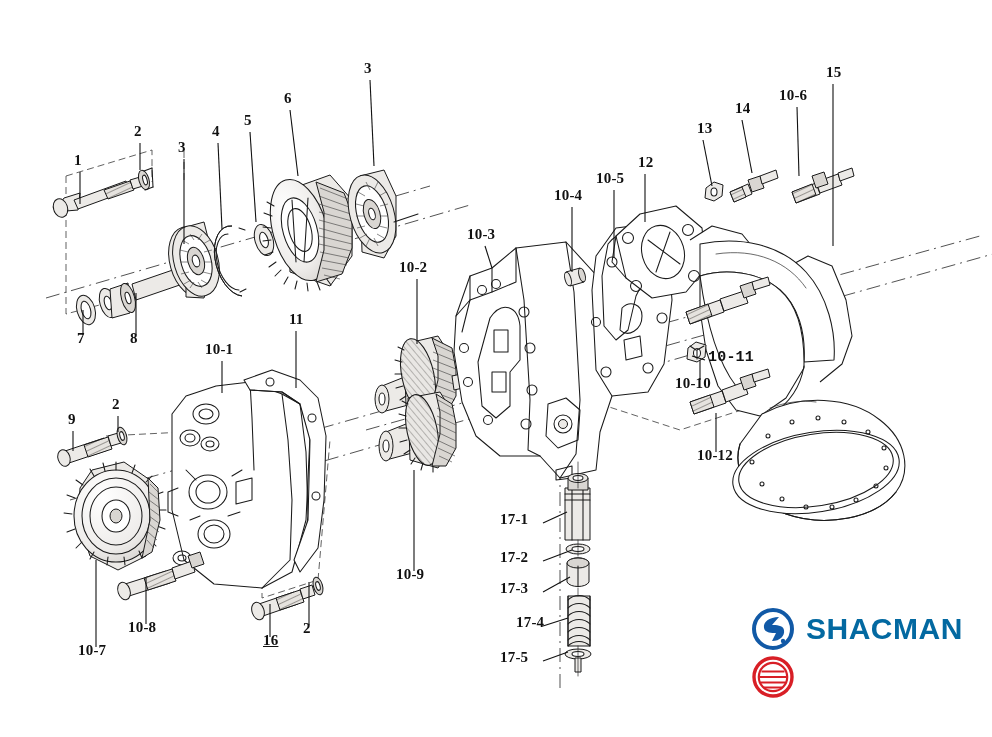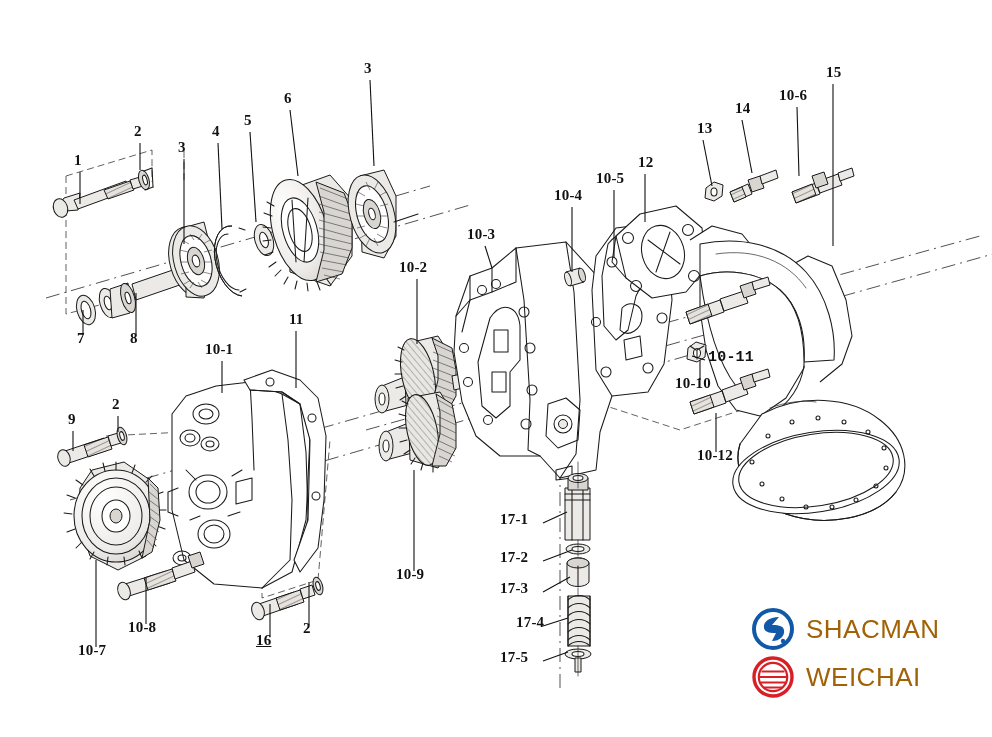--- a/index.html
+++ b/index.html
@@ -28,24 +28,24 @@
   
   #brand{
     position:absolute; left:752px; top:605px;
     width:220px; height:110px;
   }
   .brandrow{
     display:flex;align-items:center;gap:12px;height:48px;
   }
   .brandtext{
     font-family:"Liberation Sans", sans-serif;
-    font-weight:normal;
-    font-size:26px;
+    font-weight:bold;
+    font-size:30px;
     letter-spacing:0.5px;
-    color:#a16207;
+    color:#0369a1;
     line-height:1;
   }
   .logomark{width:42px;height:42px;flex:0 0 42px;position:relative;}
 </style>
 </head>
 <body>
 
 <div id="stage">
 
 <svg width="992" height="737" viewBox="0 0 992 737" xmlns="http://www.w3.org/2000/svg">
@@ -555,21 +555,21 @@
 <div class="cal" style="left:284px; top:91px;">6</div>
 <div class="cal" style="left:364px; top:61px;">3</div>
 <div class="cal" style="left:77px;  top:331px;">7</div>
 <div class="cal" style="left:130px; top:331px;">8</div>
 <div class="cal" style="left:68px;  top:412px;">9</div>
 <div class="cal" style="left:112px; top:397px;">2</div>
 <div class="cal" style="left:205px; top:342px;font-family:Liberation Serif, serif;">10-1</div>
 <div class="cal" style="left:289px; top:312px;">11</div>
 <div class="cal" style="left:78px;  top:643px;">10-7</div>
 <div class="cal" style="left:128px; top:620px;">10-8</div>
-<div class="cal" style="left:256px; top:633px;text-decoration:underline;">16</div>
+<div class="cal" style="left:263px; top:633px;text-decoration:underline;">16</div>
 <div class="cal" style="left:303px; top:621px;">2</div>
 <div class="cal" style="left:399px; top:260px;">10-2</div>
 <div class="cal" style="left:467px; top:227px;">10-3</div>
 <div class="cal" style="left:396px; top:567px;">10-9</div>
 <div class="cal" style="left:554px; top:188px;">10-4</div>
 <div class="cal" style="left:596px; top:171px;">10-5</div>
 <div class="cal" style="left:638px; top:155px;">12</div>
 <div class="cal" style="left:697px; top:121px;font-family:Liberation Serif, serif;">13</div>
 <div class="cal" style="left:735px; top:101px;">14</div>
 <div class="cal" style="left:779px; top:88px;">10-6</div>
@@ -603,18 +603,17 @@
         <circle cx="21" cy="21" r="19" fill="none" stroke="#d81f26" stroke-width="3.4"></circle>
         <circle cx="21" cy="21" r="14.2" fill="none" stroke="#d81f26" stroke-width="2.2"></circle>
         <g stroke="#d81f26" stroke-width="2" stroke-linecap="butt">
           <path d="M9.5 15.5 H32.5"></path>
           <path d="M7.6 21 H34.4"></path>
           <path d="M8.4 26.5 H33.6"></path>
           <path d="M11.5 31.5 H30.5"></path>
         </g>
       </svg>
     </span>
-    <span class="brandtext">WEICHAI</span>
   </div>
 
 </div>
 
 </div>
 
 </body></html>

